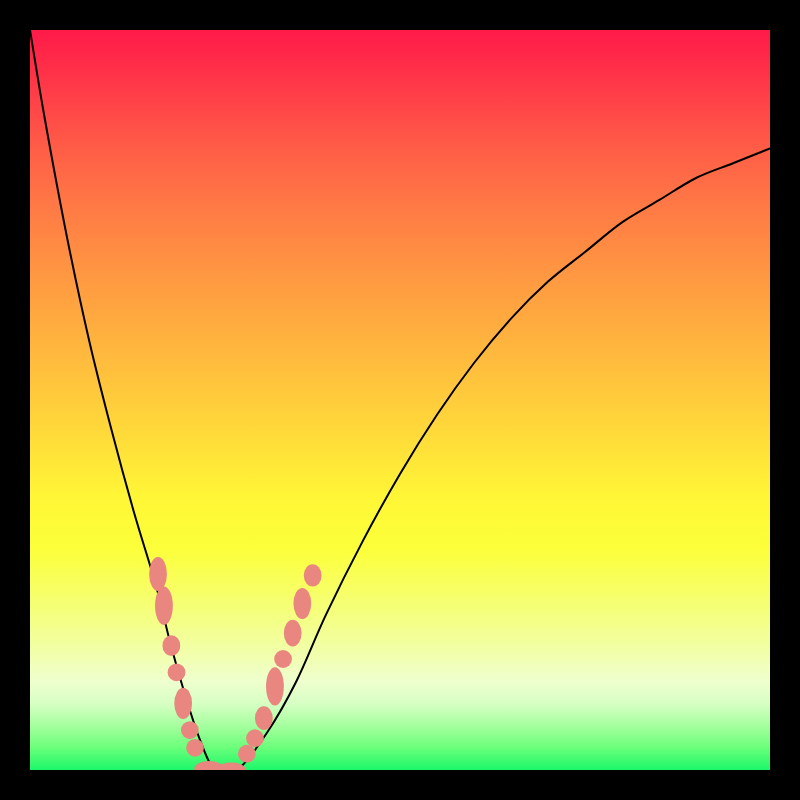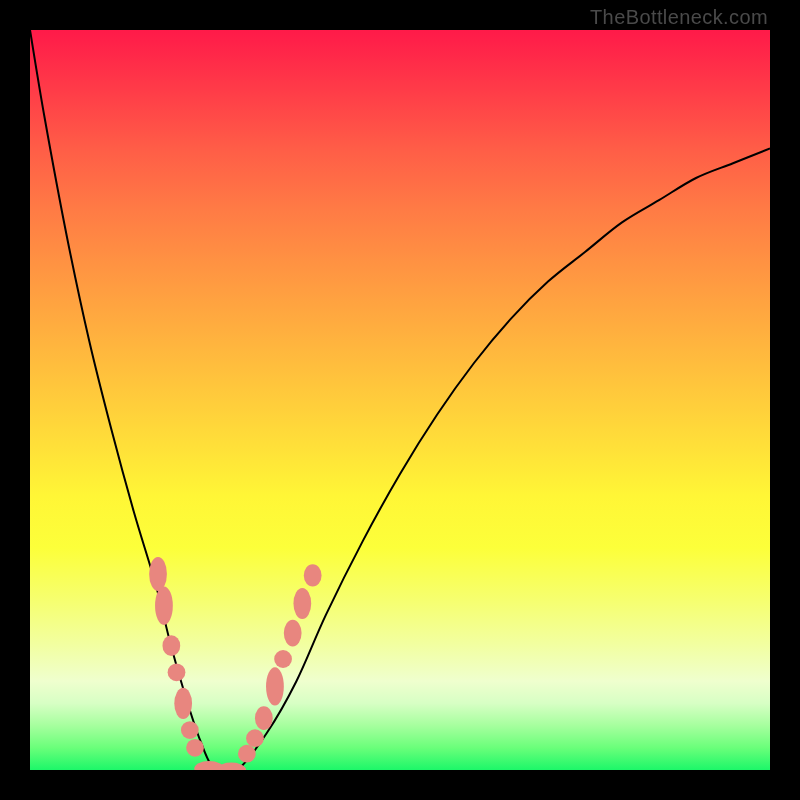--- a/index.html
+++ b/index.html
@@ -92,14 +92,13 @@
           <ellipse class="bead" cx="244.94000000000003" cy="656.38" rx="8.88" ry="19.240000000000002"></ellipse>
           <ellipse class="bead" cx="253.08" cy="629" rx="8.88" ry="8.88"></ellipse>
           <ellipse class="bead" cx="262.7" cy="603.1" rx="8.88" ry="13.32"></ellipse>
           <ellipse class="bead" cx="272.32" cy="573.5" rx="8.88" ry="15.540000000000001"></ellipse>
           <ellipse class="bead" cx="282.68" cy="545.38" rx="8.88" ry="11.100000000000001"></ellipse>
         </g>
     </svg>
 
   </div>
 
-  <div class="watermark">TheBottleneck.com</div>
 </div>
 
 </body></html>

